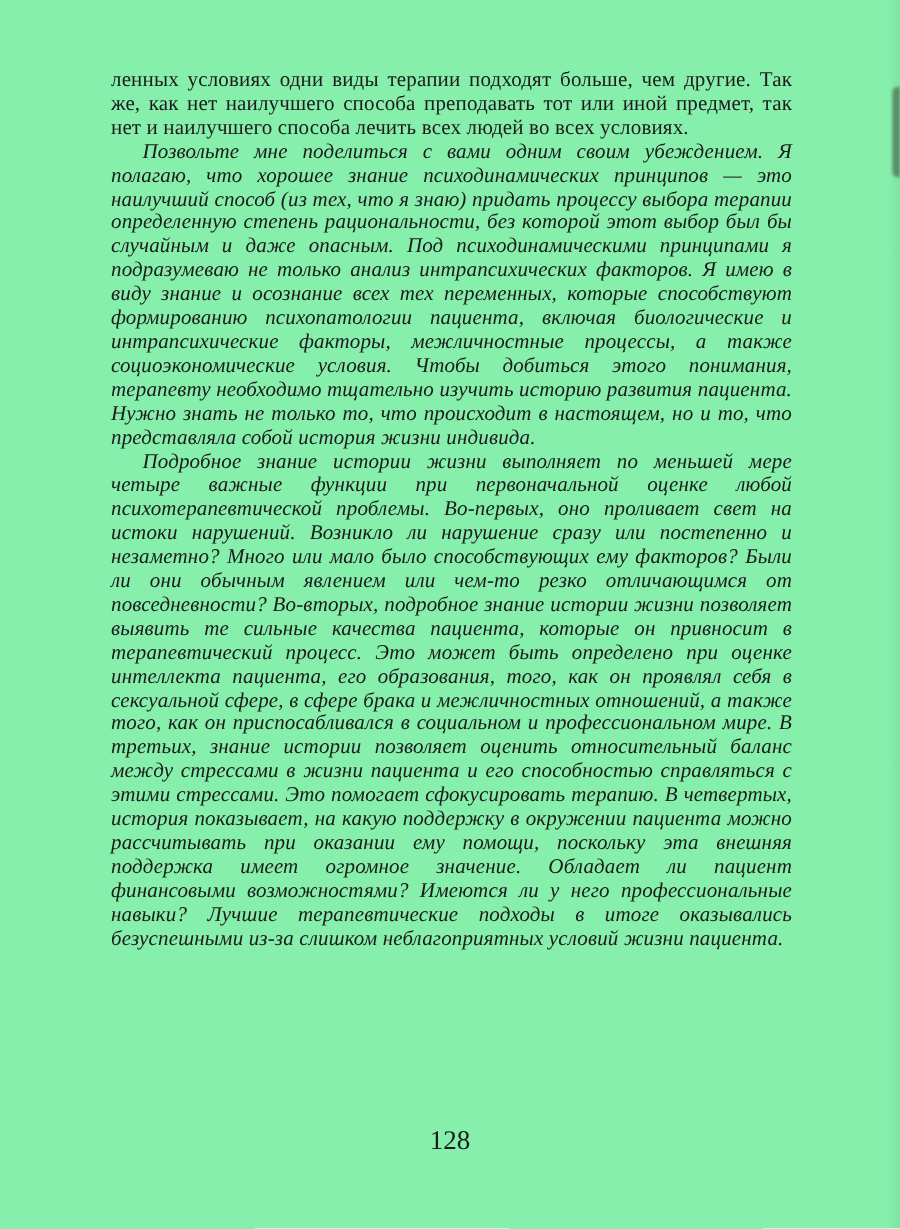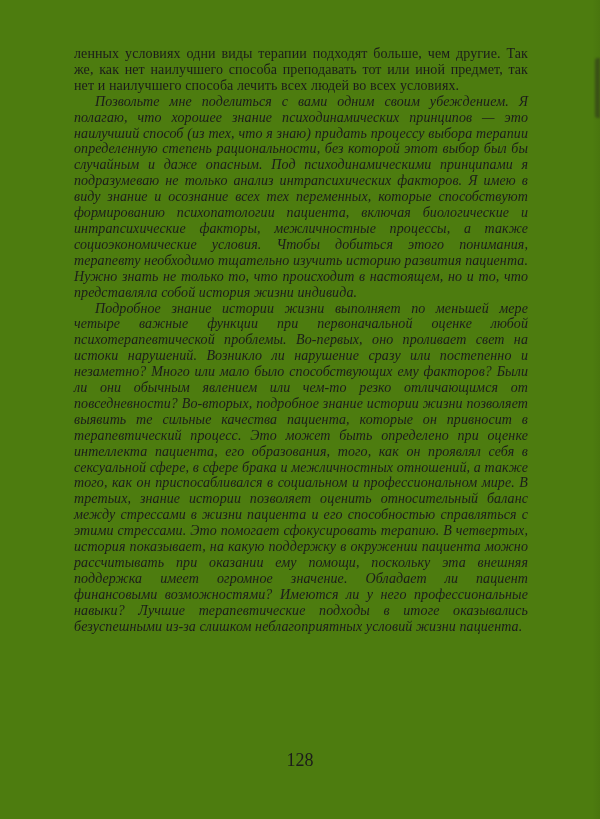--- a/index.html
+++ b/index.html
@@ -4,21 +4,21 @@
 <style>
   html, body {
     margin: 0;
     padding: 0;
     background: #ffffff;
   }
   .page {
     position: relative;
     width: 600px;
     height: 819px;
-    background: #4d7c0f;
+    background: #86efac;
     overflow: hidden;
     font-family: "Liberation Serif", "DejaVu Serif", serif;
     color: #1b1b1b;
   }
   .scan-edge {
     position: absolute;
     top: 0;
     right: 0;
     width: 8px;
     height: 100%;

